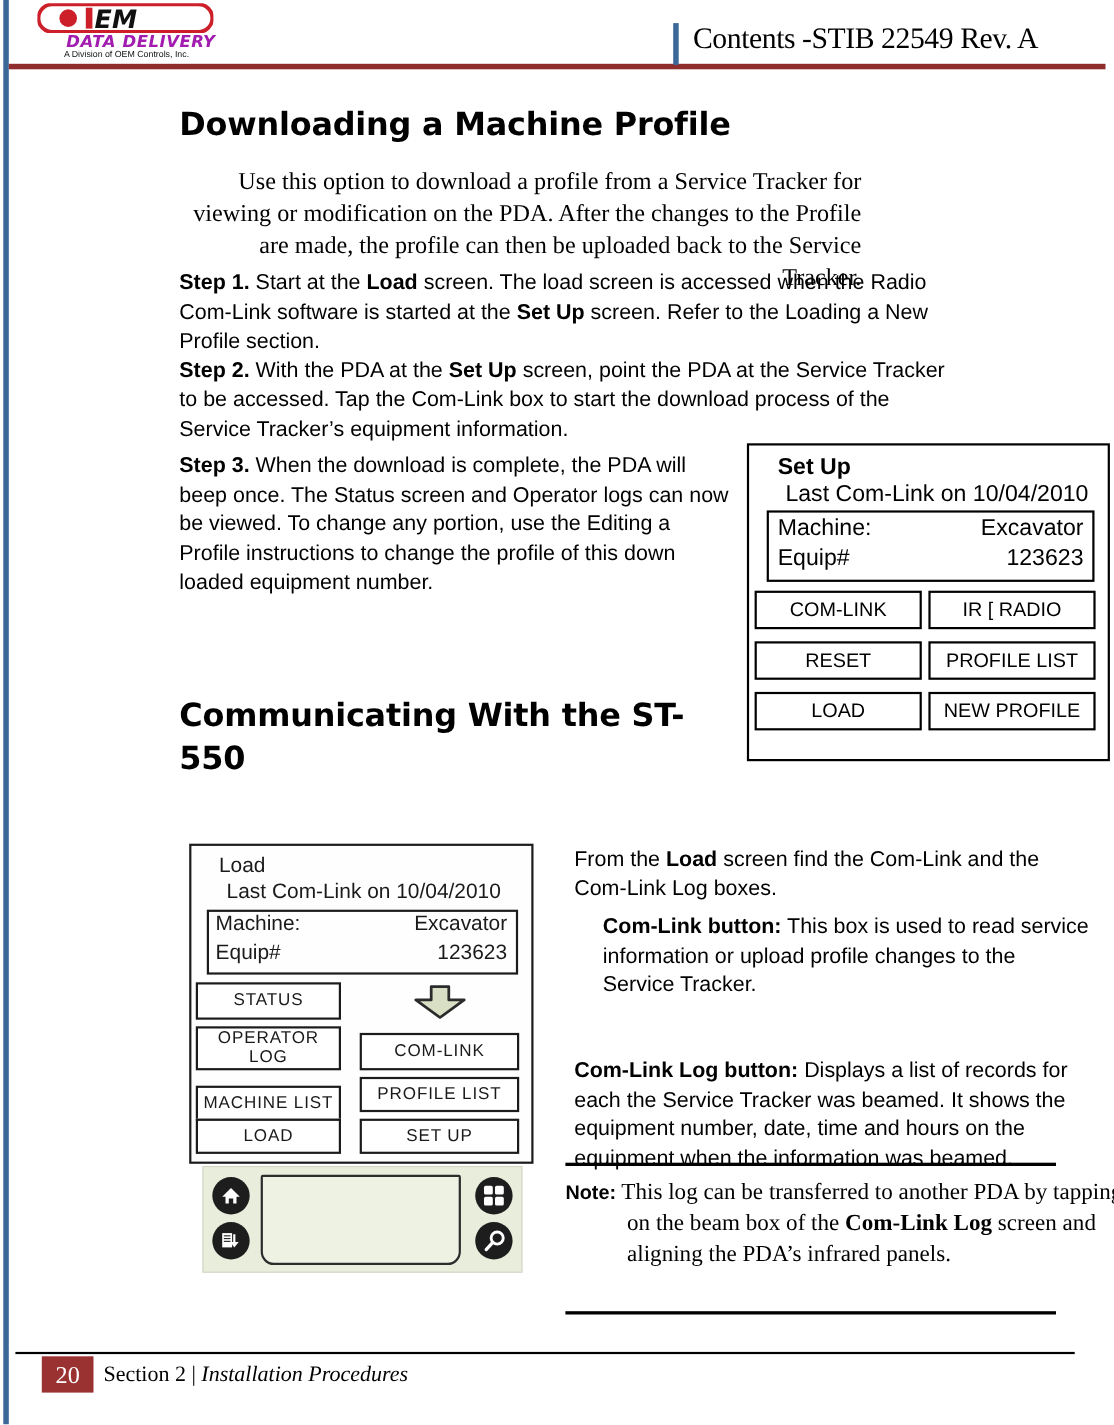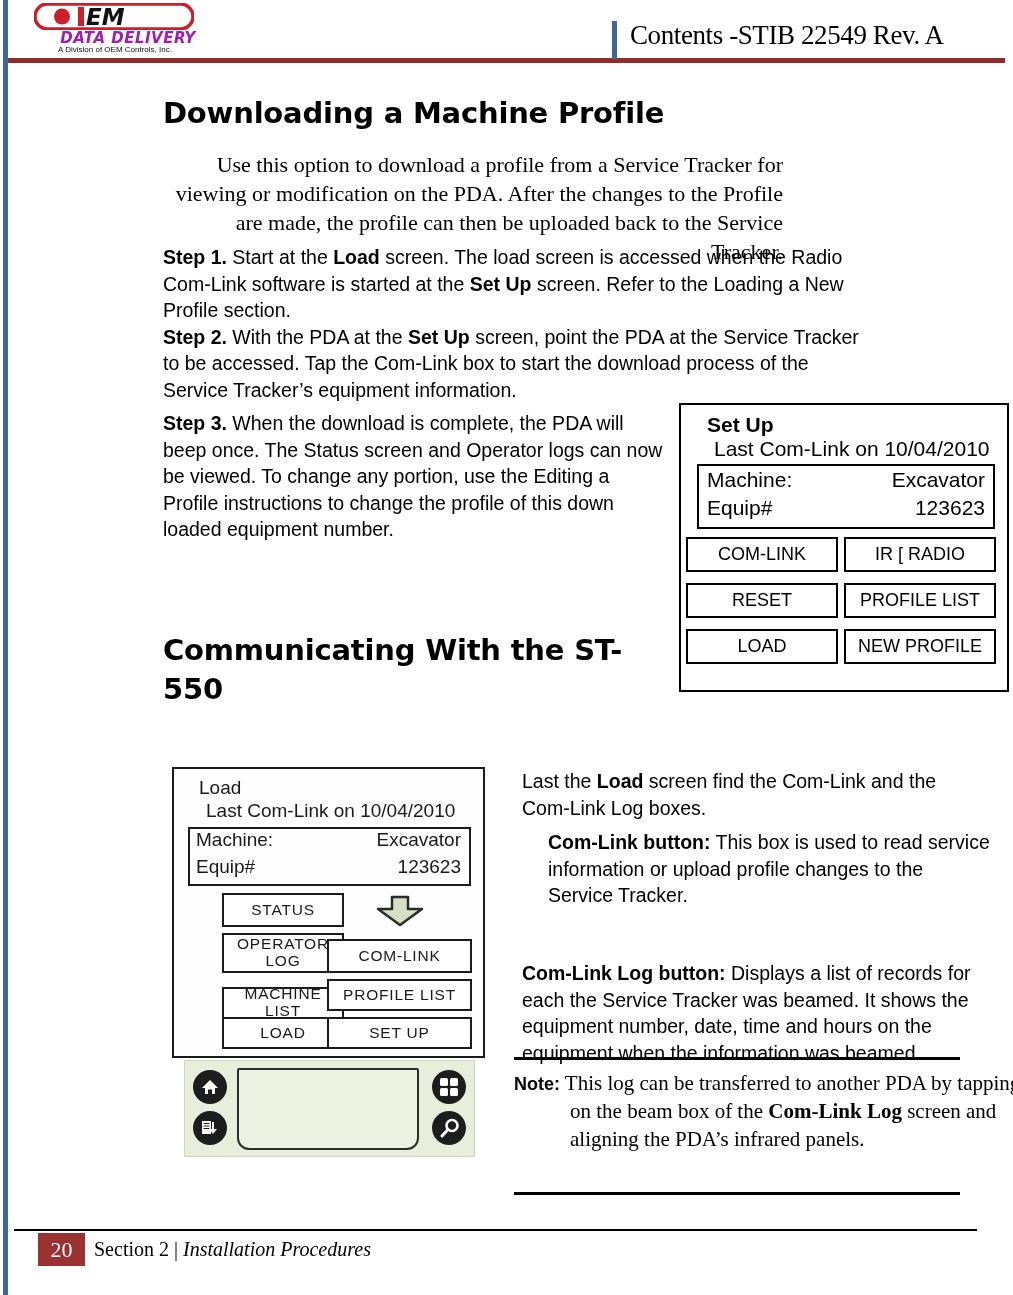--- a/index.html
+++ b/index.html
@@ -294,21 +294,21 @@
     align-items: center;
     justify-content: center;
     text-align: center;
     font-family: "Liberation Sans", sans-serif;
     font-size: 15.5px;
     letter-spacing: 0.8px;
     color: #1a1a1a;
     line-height: 1.08;
     background: #fff;
   }
-  .pda-screen .btn.left  { left: 4px;   width: 122px; margin-left: 44px; }
+  .pda-screen .btn.left  { left: 4px;   width: 132px; }
   .pda-screen .btn.right { left: 153px; width: 145px; }
   .pda-screen .b-status   { top: 124px; height: 34px; }
   .pda-screen .b-oplog    { top: 164px; height: 40px; }
   .pda-screen .b-machine  { top: 218px; height: 32px; }
   .pda-screen .b-load     { top: 248px; height: 32px; }
   .pda-screen .b-comlink  { top: 170px; height: 34px; }
   .pda-screen .b-profile  { top: 210px; height: 32px; }
   .pda-screen .b-setup    { top: 248px; height: 32px; }
 
   .pda-screen .arrow-down {
@@ -504,21 +504,21 @@
     <div class="hw-btn hw-search">
       <svg width="21" height="21" viewBox="0 0 21 21" xmlns="http://www.w3.org/2000/svg">
         <circle cx="13" cy="7.5" r="5.5" fill="none" stroke="#ffffff" stroke-width="2.6"></circle>
         <line x1="9" y1="11.5" x2="3" y2="18" stroke="#ffffff" stroke-width="3" stroke-linecap="round"></line>
       </svg>
     </div>
   </div>
 </div>
 
 <div class="sans-para" id="right-col-1">
-  <span>Last the </span><b>Load</b><span> screen find the Com-Link and the Com-Link Log boxes.</span>
+  <span>From the </span><b>Load</b><span> screen find the Com-Link and the Com-Link Log boxes.</span>
 </div>
 
 <div class="sans-para" id="right-col-2">
   <b>Com-Link button:</b><span> This box is used to read service information or upload profile changes to the Service Tracker.</span>
 </div>
 
 <div class="sans-para" id="right-col-3">
   <b>Com-Link Log button:</b><span> Displays a list of records for each the Service Tracker was beamed. It shows the equipment number, date, time and hours on the equipment when the information was beamed.</span>
 </div>
 

